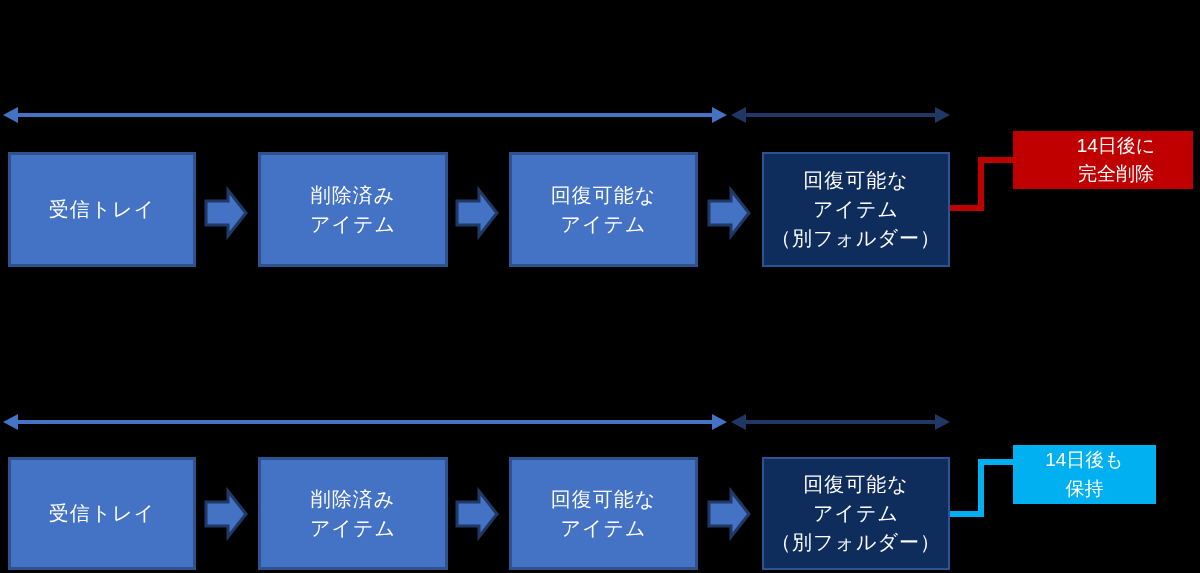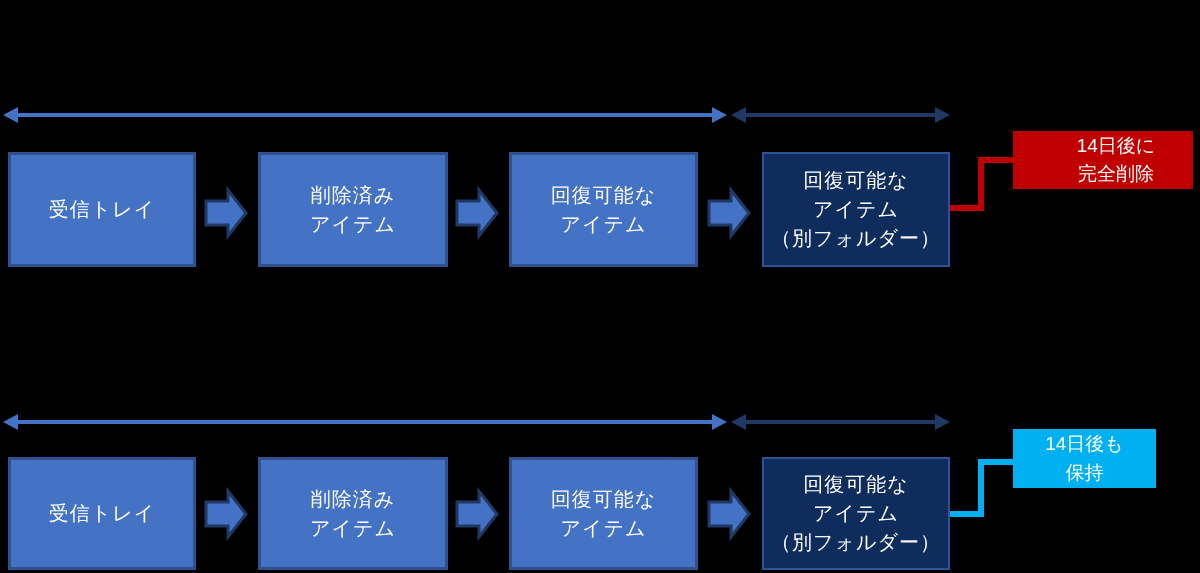--- a/index.html
+++ b/index.html
@@ -61,21 +61,21 @@
   .r1-b2{left:258px;top:152px;width:190px;height:115px;}
   .r1-b3{left:509px;top:152px;width:189px;height:115px;}
   .r1-b4{left:762px;top:152px;width:188px;height:115px;}
   .r1-callout{left:1013px;top:131px;width:180px;height:58px;padding-left:26px;}
 
   
   .r2-b1{left:8px;top:457px;width:188px;height:113px;}
   .r2-b2{left:258px;top:457px;width:190px;height:113px;}
   .r2-b3{left:509px;top:457px;width:189px;height:113px;}
   .r2-b4{left:762px;top:457px;width:188px;height:113px;}
-  .r2-callout{left:1013px;top:429px;width:143px;height:59px;}
+  .r2-callout{left:1013px;top:445px;width:143px;height:59px;}
 </style>
 </head>
 <body>
 
 <div class="canvas">
 
   <svg class="svg-overlay" viewBox="0 0 1200 573" xmlns="http://www.w3.org/2000/svg">
 
     <g>
       <line x1="14" y1="115" x2="716" y2="115" stroke-width="4" stroke="#4472C4"></line>

